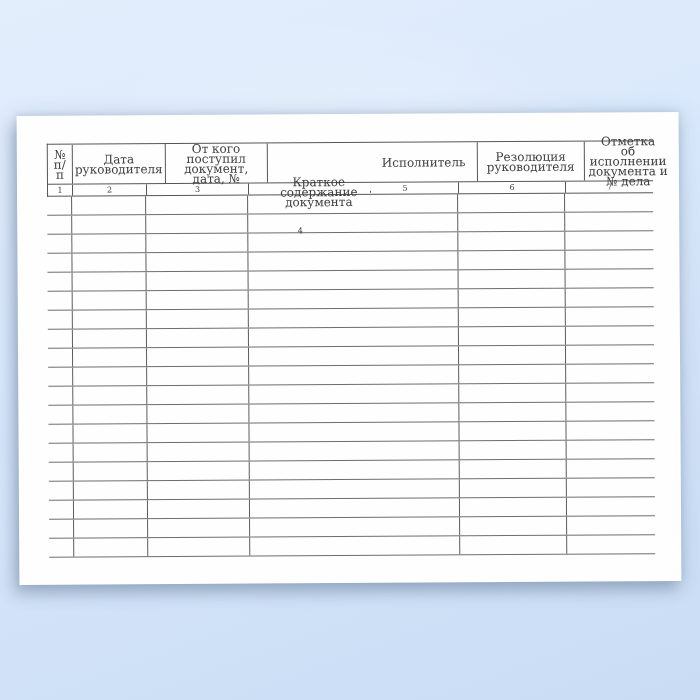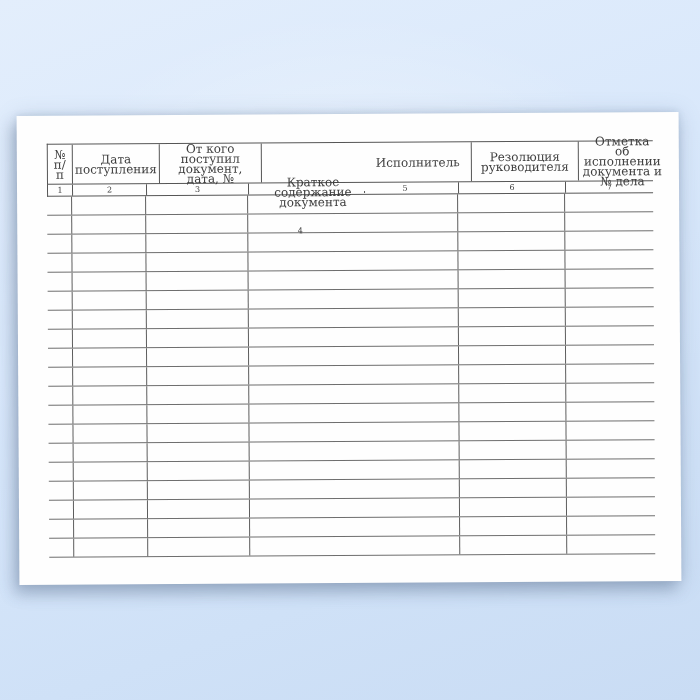--- a/index.html
+++ b/index.html
@@ -69,21 +69,21 @@
 
 <div class="bg-glow"></div>
 
 <div class="paper">
   <div class="journal-table">
 
     <div class="hrow">
       <div class="hcell c0">№
 п/п</div>
       <div class="hcell c1">Дата
-поступления</div>
+руководителя</div>
       <div class="hcell c2">От кого поступил
 документ, дата, №</div>
       <div class="hcell c3">Краткое содержание
 документа</div>
       <div class="hcell c5">Исполнитель</div>
       <div class="hcell c4">Резолюция руководителя</div>
       <div class="hcell c6">Отметка
 об исполнении
 документа и № дела</div>
     </div>

